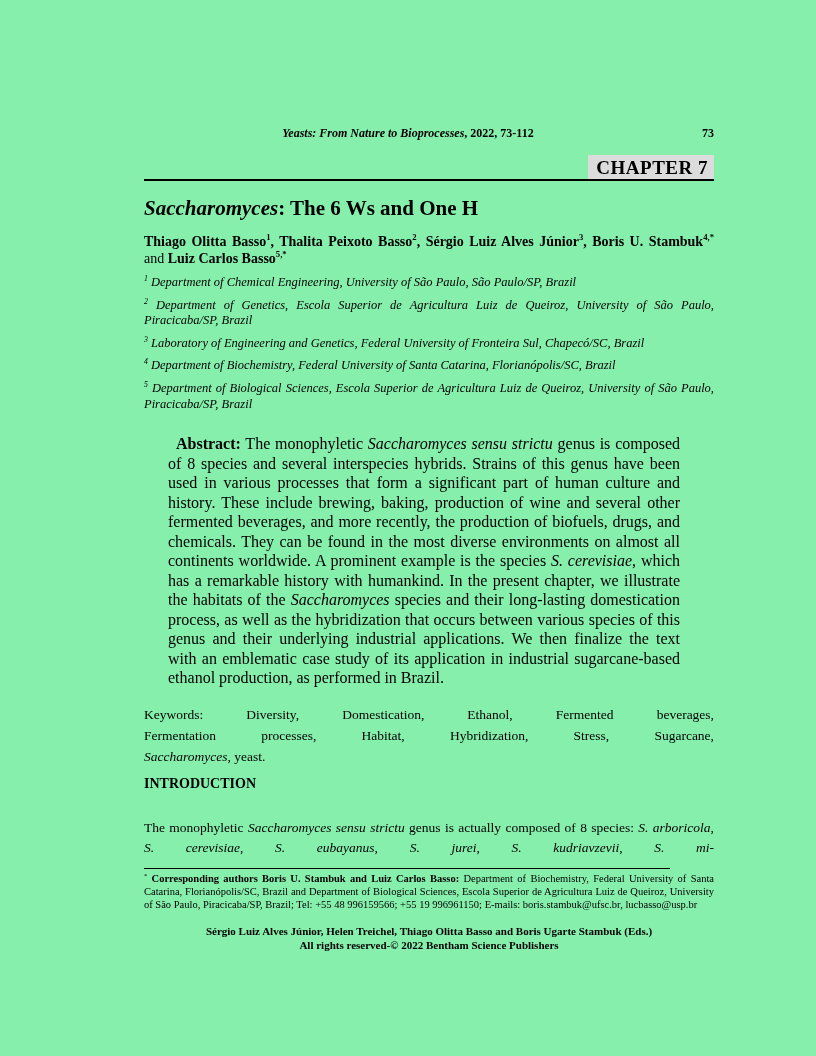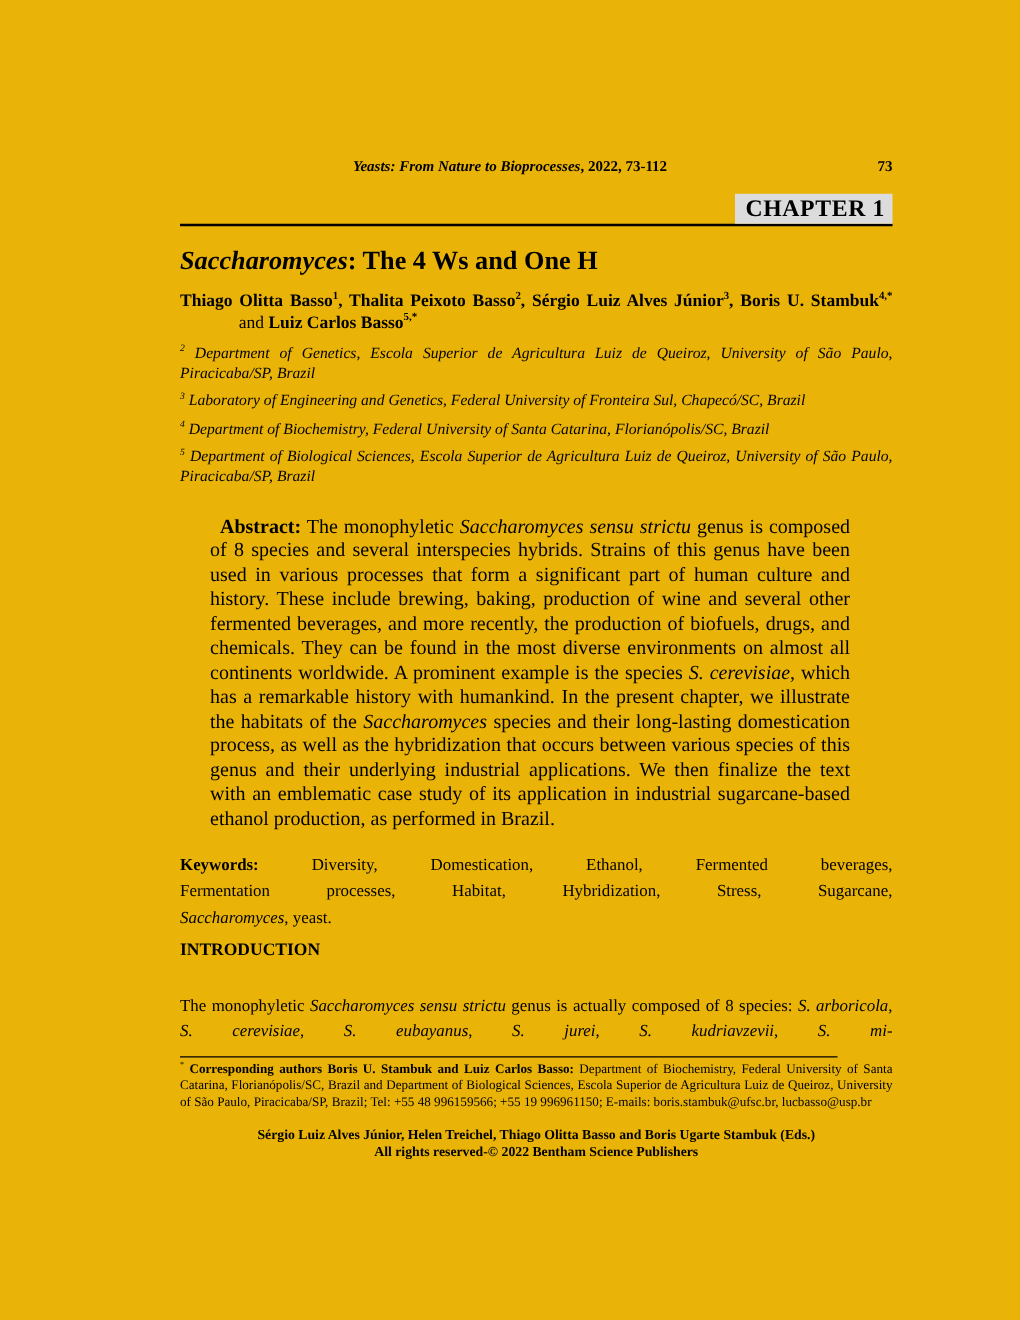--- a/index.html
+++ b/index.html
@@ -1,67 +1,68 @@
 <!DOCTYPE html>
 <html><head>
 <meta charset="utf-8">
 <style>
   html, body { margin:0; padding:0; background:#ffffff; }
   body { width:816px; height:1056px; font-family:"Liberation Serif", serif; color:#000; }
-  .page { position:relative; width:816px; height:1056px; background:#eab308; overflow:hidden; }
+  .page { position:relative; width:816px; height:1056px; background:#86efac; overflow:hidden; }
   .content { position:absolute; left:144px; top:0; width:570px; }
 
   .running-header { position:relative; margin-top:127px; font-size:12px; font-weight:bold; text-align:center; padding-right:42px; line-height:1.1; }
   .rh-page { position:absolute; right:0; top:0; }
 
   .chapter-row { margin-top:15px; border-bottom:2px solid #000; text-align:right; line-height:1; }
   .chapter-badge { display:inline-block; vertical-align:bottom; background:#dcdcdc; font-size:19px; font-weight:bold; padding:3px 6px 2px 8px; letter-spacing:0.5px; }
 
   .title { margin:15px 0 0 0; font-size:21px; font-weight:bold; line-height:1.15; }
   .ital { font-style:italic; }
 
   .authors { margin:14px 0 0 0; font-size:14px; font-weight:bold; line-height:1.2; text-align:justify; }
-  .authors .reg { font-weight:normal;margin-left:47px; }
+  .authors .reg { font-weight:normal; }
   sup { font-size:62%; line-height:0; }
 
   .affiliations { margin-top:6px; }
   .affiliations p { margin:7px 0 0 0; font-size:12.5px; font-style:italic; line-height:1.25; text-align:justify; }
 
   .abstract { margin:22px 0 0 24px; width:512px; font-size:16px; line-height:1.22; text-align:justify; text-indent:8px; }
   .abstract b { font-weight:bold; }
 
   .keywords { margin-top:17px; font-size:13.5px; line-height:1.55; }
   .kw-just { text-align:justify; text-align-last:justify; }
   .kw-last { text-align:left; }
-  .keywords b { font-weight:bold; }
+  .keywords b { font-weight:normal; }
 
   .intro-heading { margin:8px 0 0 0; font-size:14px; font-weight:bold; line-height:1.2; }
   .intro-para { margin:25px 0 0 0; font-size:13.5px; line-height:1.48; text-align:justify; text-align-last:justify; }
 
   .footnote-rule { margin-top:10px; width:526px; border-top:1px solid #000; height:0; }
   .footnote { margin:3px 0 0 0; font-size:10.5px; line-height:1.28; text-align:justify; }
   .footnote b { font-weight:bold; }
 
   .page-footer { margin-top:13px; text-align:center; font-size:11px; font-weight:bold; line-height:1.25; }
 </style>
 </head>
 <body>
 
 <div class="page">
   <div class="content">
 
     <div class="running-header"><span><i class="ital">Yeasts: From Nature to Bioprocesses</i><span>, 2022, 73-112</span></span><span class="rh-page">73</span></div>
 
-    <div class="chapter-row"><span class="chapter-badge">CHAPTER 1</span></div>
+    <div class="chapter-row"><span class="chapter-badge">CHAPTER 7</span></div>
 
-    <h1 class="title"><span class="ital">Saccharomyces</span><span>: The 4 Ws and One H</span></h1>
+    <h1 class="title"><span class="ital">Saccharomyces</span><span>: The 6 Ws and One H</span></h1>
 
     <p class="authors"><span>Thiago Olitta Basso</span><sup>1</sup><span>, Thalita Peixoto Basso</span><sup>2</sup><span>, Sérgio Luiz Alves Júnior</span><sup>3</sup><span>, Boris U. Stambuk</span><sup>4,*</sup><span class="reg"> and </span><span>Luiz Carlos Basso</span><sup>5,*</sup></p>
 
     <div class="affiliations">
+      <p><sup>1</sup><span> Department of Chemical Engineering, University of São Paulo, São Paulo/SP, Brazil</span></p>
       <p><sup>2</sup><span> Department of Genetics, Escola Superior de Agricultura Luiz de Queiroz, University of São Paulo, Piracicaba/SP, Brazil</span></p>
       <p><sup>3</sup><span> Laboratory of Engineering and Genetics, Federal University of Fronteira Sul, Chapecó/SC, Brazil</span></p>
       <p><sup>4</sup><span> Department of Biochemistry, Federal University of Santa Catarina, Florianópolis/SC, Brazil</span></p>
       <p><sup>5</sup><span> Department of Biological Sciences, Escola Superior de Agricultura Luiz de Queiroz, University of São Paulo, Piracicaba/SP, Brazil</span></p>
     </div>
 
     <p class="abstract"><b>Abstract:</b><span> The monophyletic </span><span class="ital">Saccharomyces sensu strictu</span><span> genus is composed of 8 species and several interspecies hybrids. Strains of this genus have been used in various processes that form a significant part of human culture and history. These include brewing, baking, production of wine and several other fermented beverages, and more recently, the production of biofuels, drugs, and chemicals. They can be found in the most diverse environments on almost all continents worldwide. A prominent example is the species </span><span class="ital">S. cerevisiae</span><span>, which has a remarkable history with humankind. In the present chapter, we illustrate the habitats of the </span><span class="ital">Saccharomyces</span><span> species and their long-lasting domestication process, as well as the hybridization that occurs between various species of this genus and their underlying industrial applications. We then finalize the text with an emblematic case study of its application in industrial sugarcane-based ethanol production, as performed in Brazil.</span></p>
 
     <div class="keywords">
       <div class="kw-just"><b>Keywords:</b><span> Diversity, Domestication, Ethanol, Fermented beverages,</span></div>

